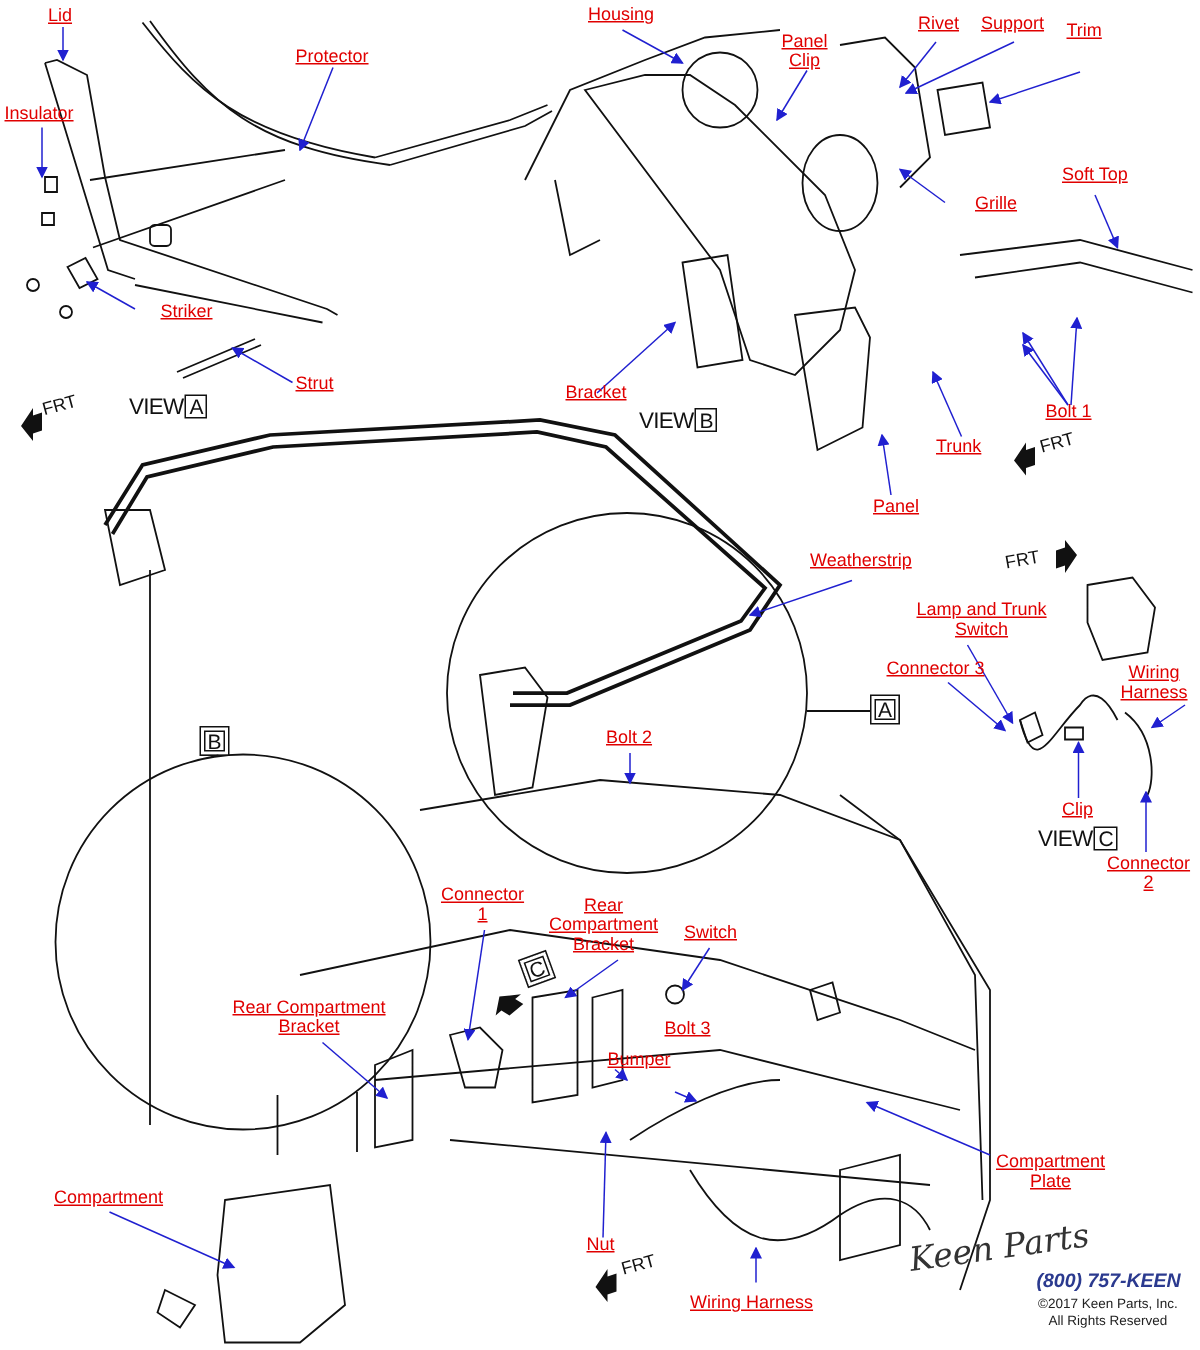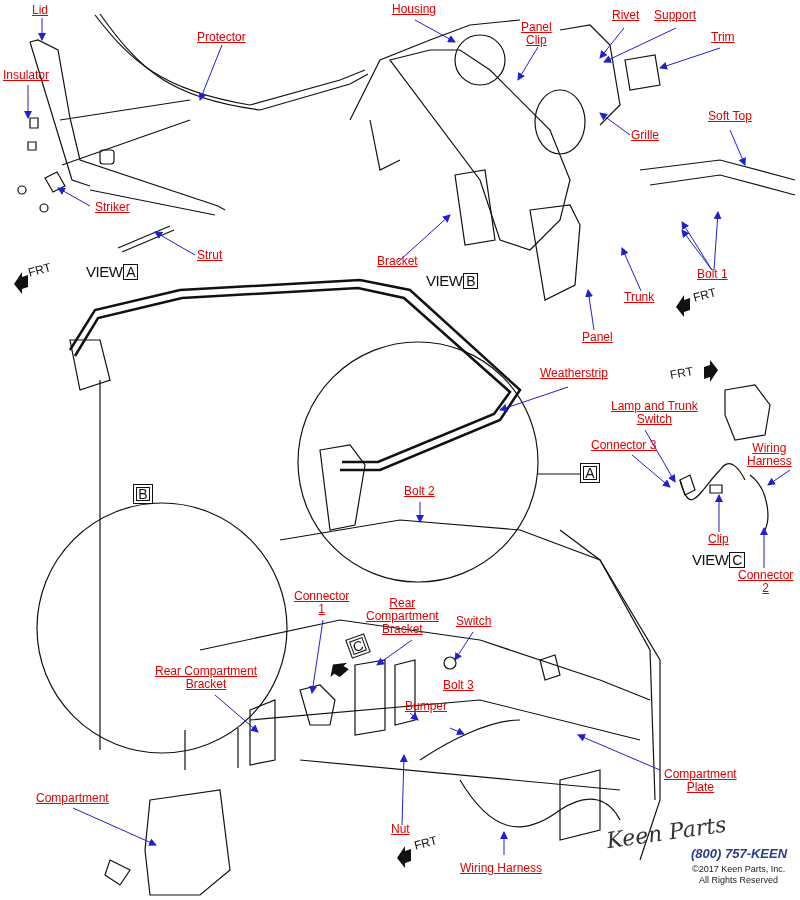--- a/index.html
+++ b/index.html
@@ -138,32 +138,32 @@
     <path d="M676,307 l8,-12 l0,5 l6,-2 l0,12 l-6,2 l0,5 z"></path>
     <path d="M718,370 l-8,12 l0,-5 l-6,2 l0,-12 l6,-2 l0,-5 z"></path>
     <path d="M397,858 l8,-12 l0,5 l6,-2 l0,12 l-6,2 l0,5 z"></path>
     <path d="M335,660 l12,8 l-5,0 l2,6 l-12,0 l-2,-6 l-5,0 z" transform="rotate(-40 340 665)"></path>
   </g>
 </svg>
 
 <div class="lbl" style="left:32px;top:4px">Lid</div>
 <div class="lbl" style="left:197px;top:31px">Protector</div>
 <div class="lbl" style="left:3px;top:69px">Insulator</div>
-<div class="lbl" style="left:95px;top:201px">Striker</div>
+<div class="lbl" style="left:107px;top:201px">Striker</div>
 <div class="lbl" style="left:197px;top:249px">Strut</div>
 
 <div class="lbl" style="left:392px;top:3px">Housing</div>
 <div class="lbl" style="left:521px;top:21px">
   <span>Panel</span>
   <span>Clip</span>
 </div>
 <div class="lbl" style="left:612px;top:9px">Rivet</div>
 <div class="lbl" style="left:654px;top:9px">Support</div>
-<div class="lbl" style="left:711px;top:31px">Trim</div>
-<div class="lbl" style="left:631px;top:129px">Grille</div>
+<div class="lbl" style="left:711px;top:14px">Trim</div>
+<div class="lbl" style="left:650px;top:129px">Grille</div>
 <div class="lbl" style="left:708px;top:110px">Soft Top</div>
 <div class="lbl" style="left:377px;top:255px">Bracket</div>
 <div class="lbl" style="left:697px;top:268px">Bolt 1</div>
 <div class="lbl" style="left:624px;top:291px">Trunk</div>
 <div class="lbl" style="left:582px;top:331px">Panel</div>
 
 <div class="lbl" style="left:540px;top:367px">Weatherstrip</div>
 <div class="lbl" style="left:611px;top:400px">
   <span>Lamp and Trunk</span>
   <span>Switch</span>

